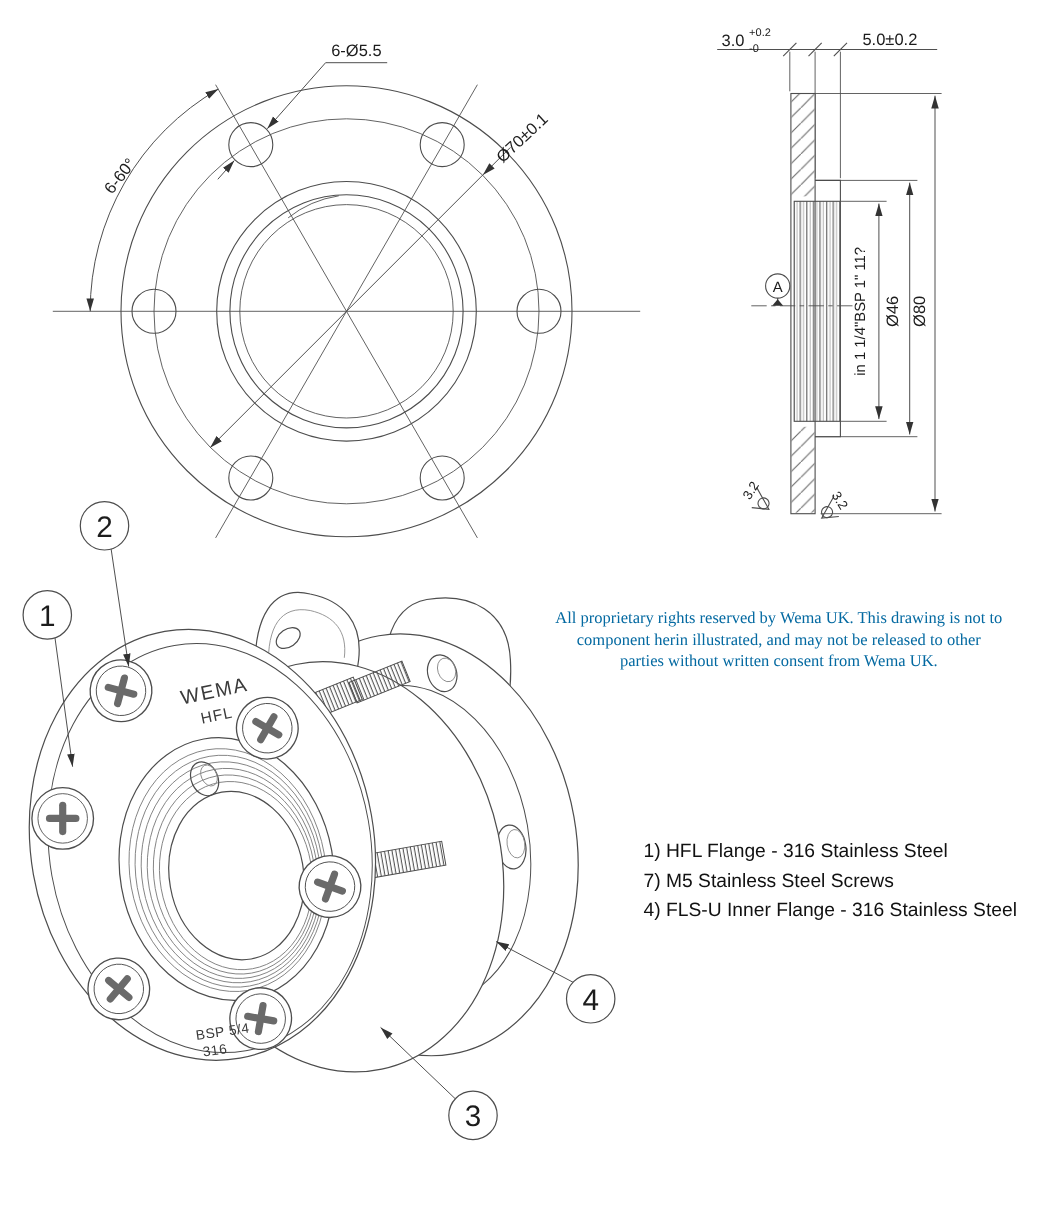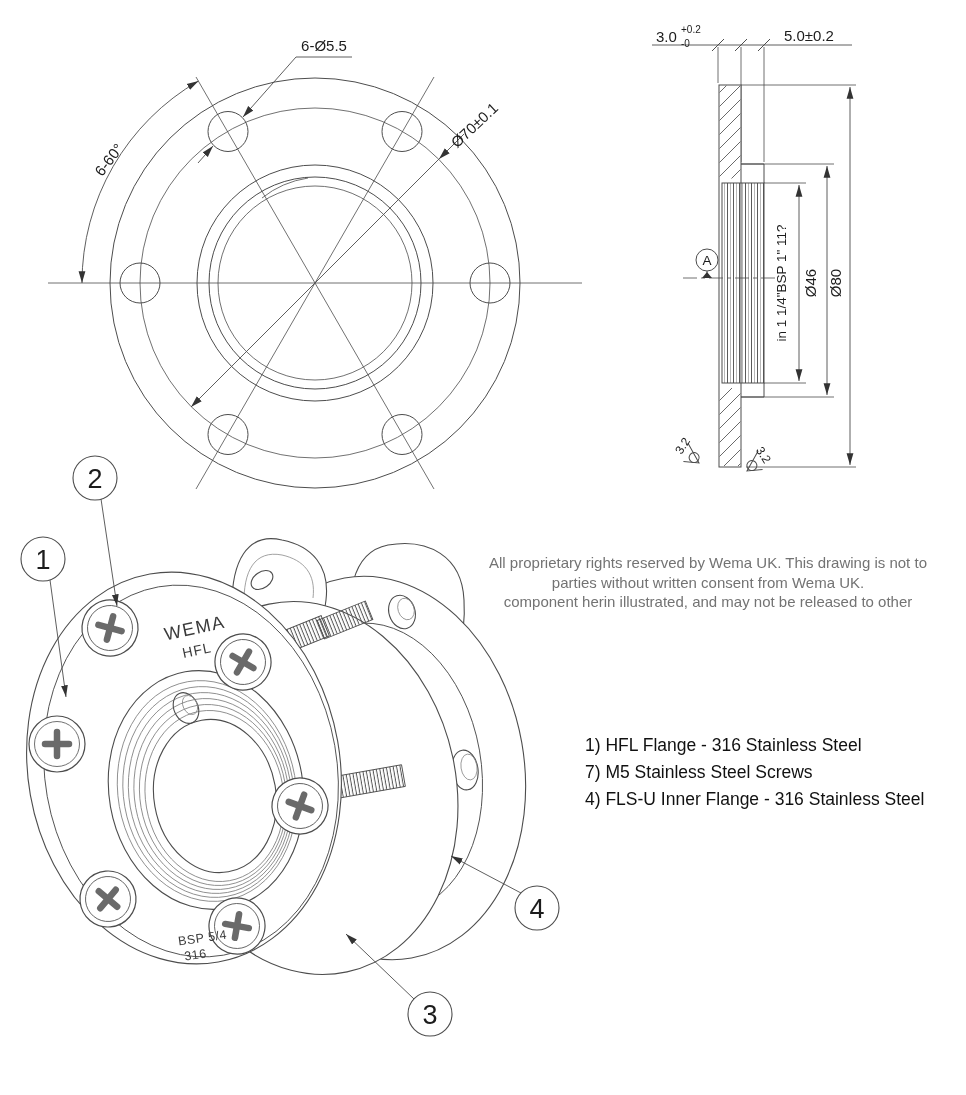--- a/index.html
+++ b/index.html
@@ -9,22 +9,22 @@
   svg text{font-family:"Liberation Sans", sans-serif;fill:#1c1c1c;stroke:none;}
   .dim-label{font-size:15px;}
   .dim-label-sm{font-size:13.5px;}
   .tol{font-size:10px;}
   .callout-num{font-size:27px;}
   .face-text{font-size:18px;letter-spacing:1.5px;fill:#3a3a3a;}
   .face-text-sm{font-size:14px;letter-spacing:1px;fill:#3a3a3a;}
   .face-text-xs{font-size:12.5px;letter-spacing:.5px;fill:#3a3a3a;}
   .surf{font-size:12px;}
   .notice{position:absolute;left:450px;top:553px;width:516px;text-align:center;
-          font-size:15px;line-height:19.5px;color:#737373;}
-  .parts{position:absolute;left:585px;top:732px;font-size:17.5px;line-height:27px;color:#111;}
+          font-size:15px;line-height:19.5px;color:#0369a1;font-family:Liberation Serif, serif;}
+  .parts{position:absolute;left:585px;top:760px;font-size:17.5px;line-height:27px;color:#111;}
 </style>
 </head>
 <body>
 
 <div class="page">
 
 <svg width="966" height="1095" viewBox="0 0 966 1095">
   <defs>
     <marker id="arr" viewBox="0 0 12 8" refX="12" refY="4" markerWidth="13" markerHeight="9" orient="auto">
       <path d="M0,0.5 L12,4 L0,7.5 z" fill="#333"></path>
@@ -236,22 +236,22 @@
   <text class="face-text-xs" x="203" y="942" text-anchor="middle" transform="rotate(-8 203 942)">BSP 5/4</text>
   <text class="face-text-xs" x="196" y="959" text-anchor="middle" transform="rotate(-8 196 959)">316</text>
   <text class="callout-num" x="43" y="569" text-anchor="middle">1</text>
   <text class="callout-num" x="95" y="488" text-anchor="middle">2</text>
   <text class="callout-num" x="430" y="1024" text-anchor="middle">3</text>
   <text class="callout-num" x="537" y="918" text-anchor="middle">4</text>
 </svg>
 
 <div class="notice">
   <div>All proprietary rights reserved by Wema UK. This drawing is not to</div>
+  <div>component herin illustrated, and may not be released to other</div>
   <div>parties without written consent from Wema UK.</div>
-  <div>component herin illustrated, and may not be released to other</div>
 </div>
 
 <div class="parts">
   <div>1) HFL Flange - 316 Stainless Steel</div>
   <div>7) M5 Stainless Steel Screws</div>
   <div>4) FLS-U Inner Flange - 316 Stainless Steel</div>
 </div>
 
 </div>
 

